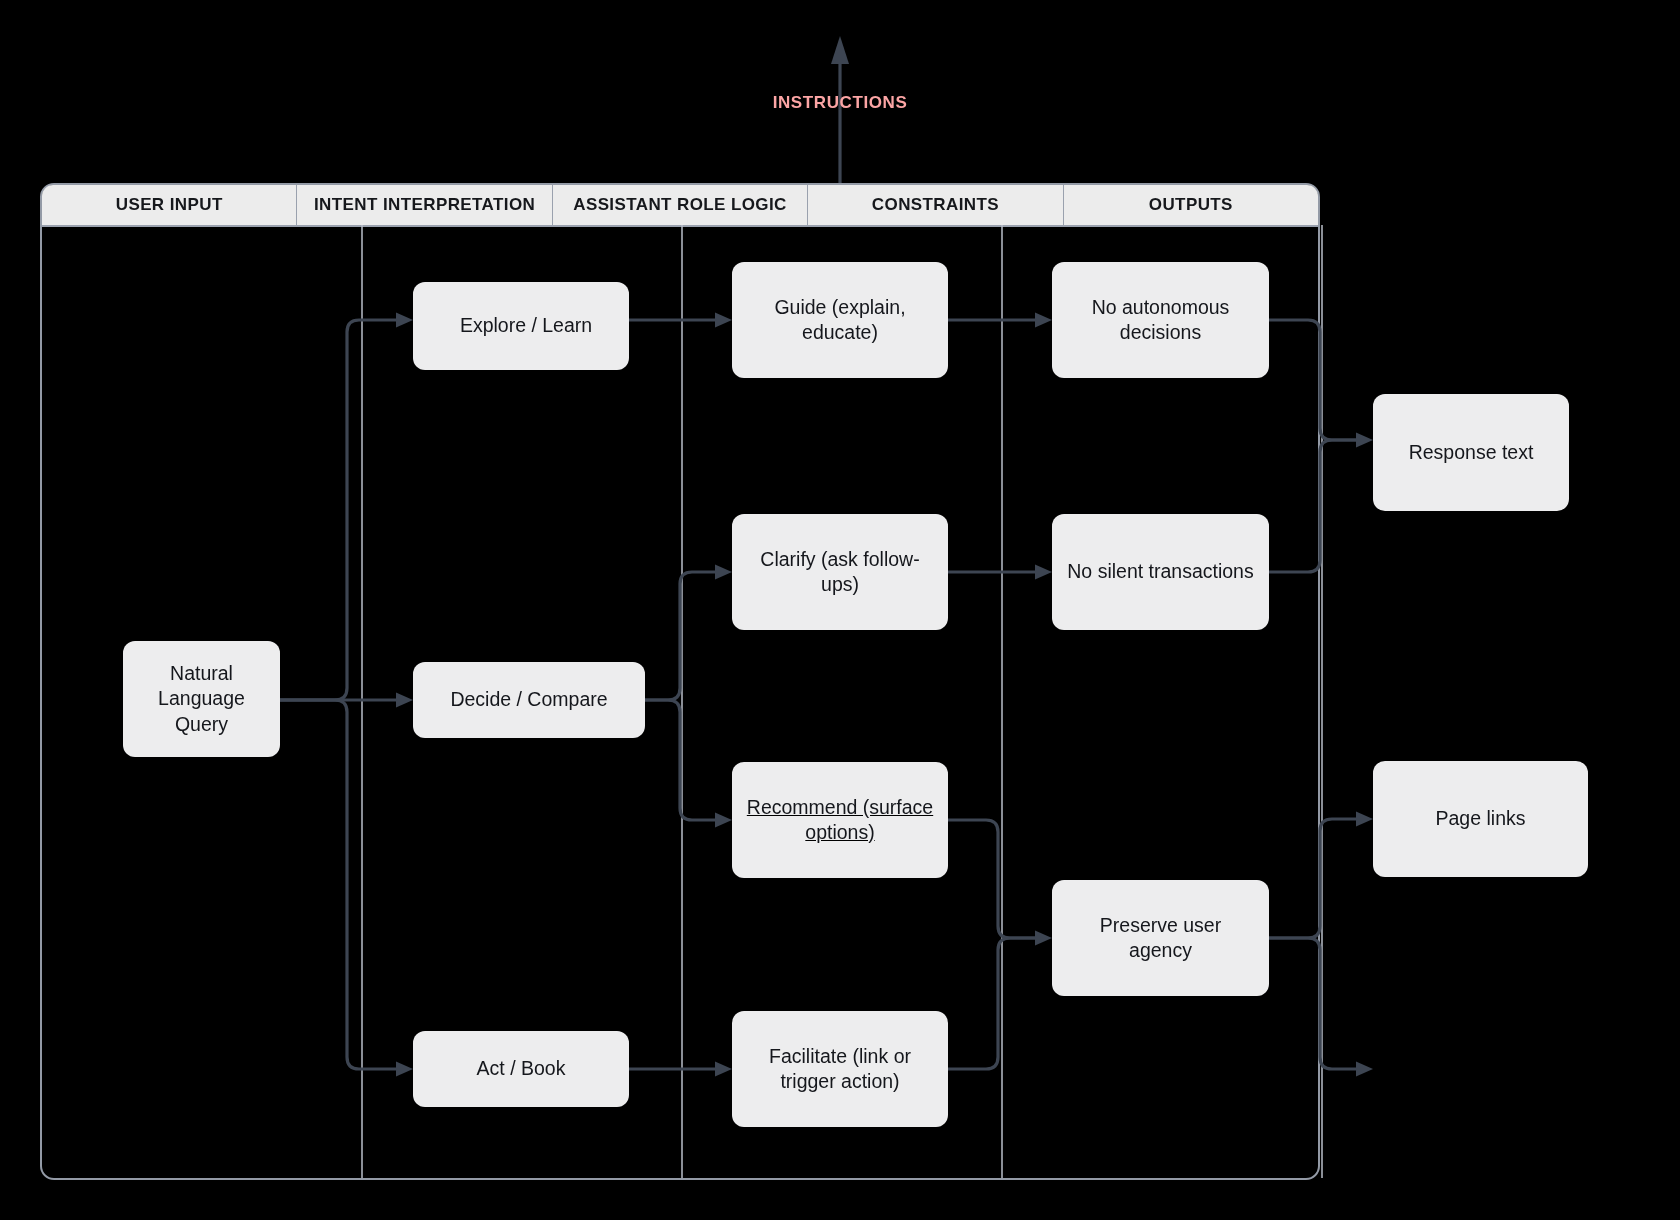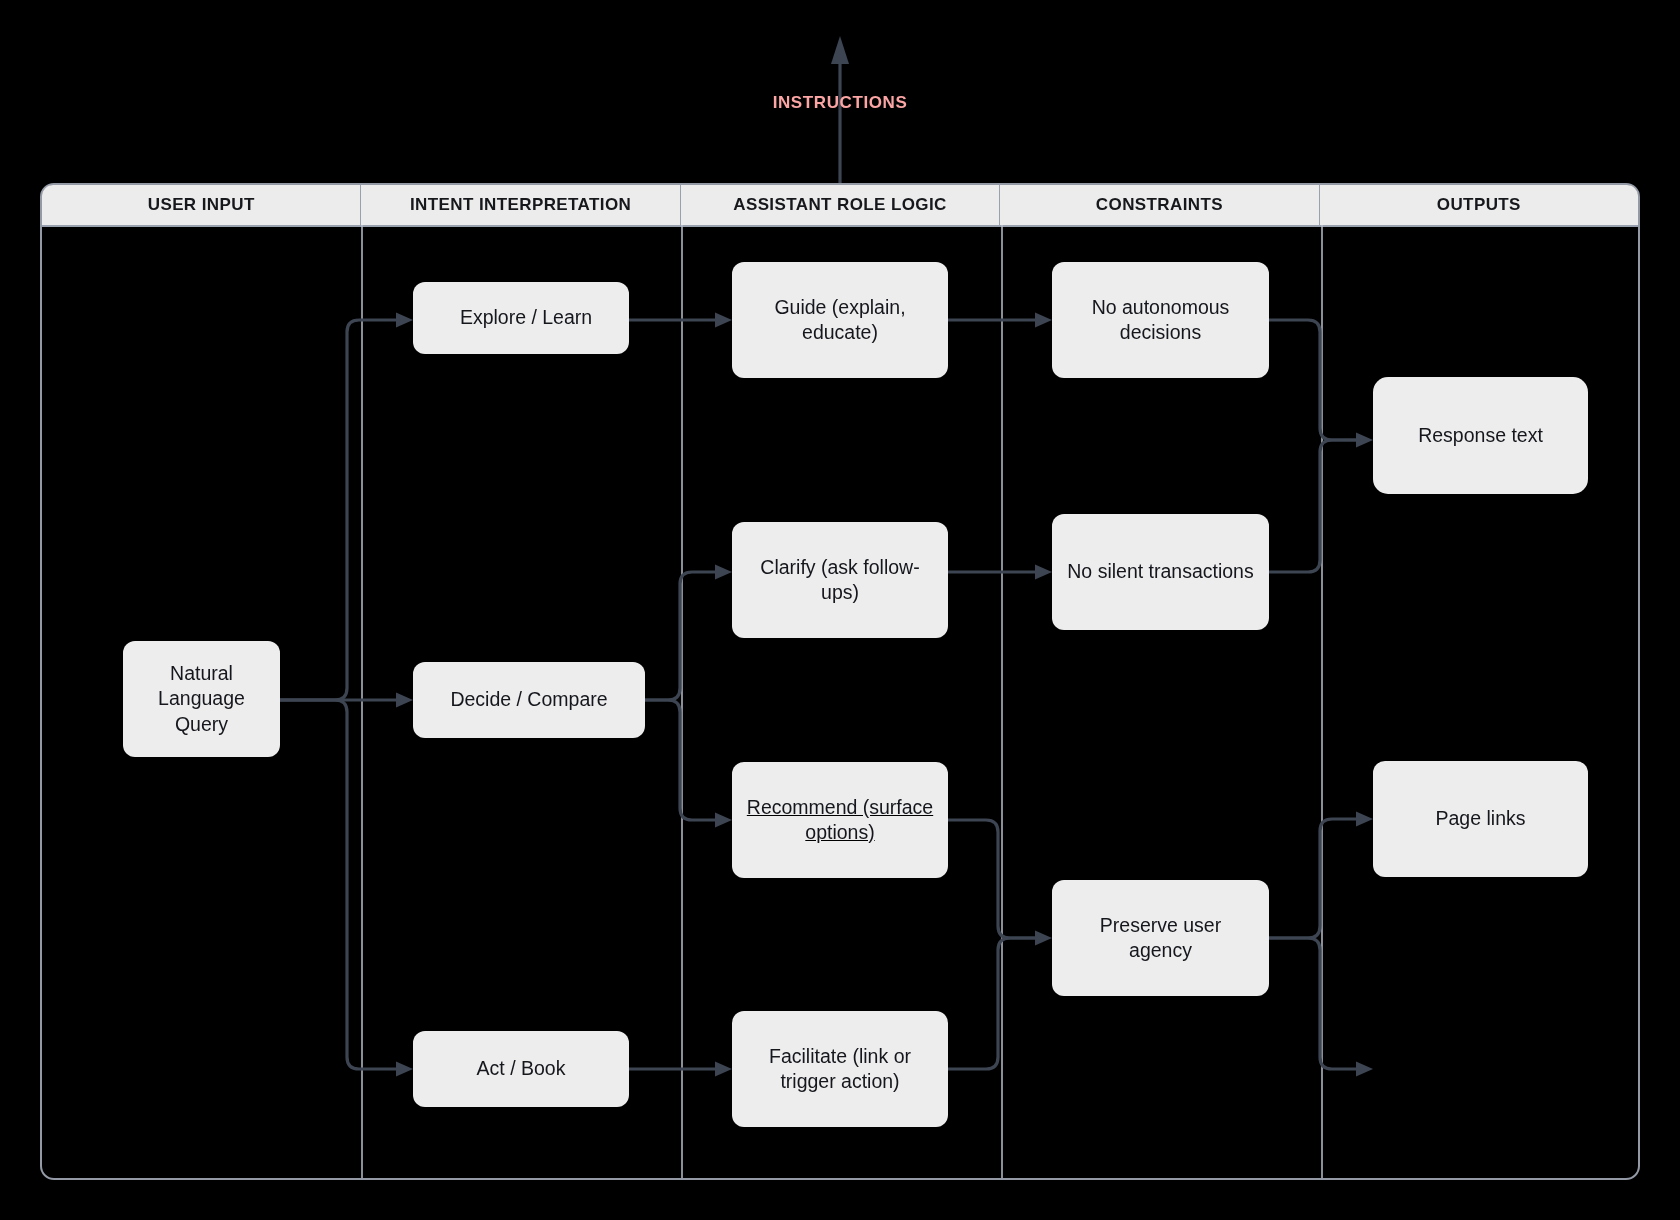--- a/index.html
+++ b/index.html
@@ -4,21 +4,21 @@
 <style>
   html,body{margin:0;padding:0;background:#000;}
   body{
     width:1680px;height:1220px;position:relative;overflow:hidden;
     font-family:"Liberation Sans","DejaVu Sans",sans-serif;
     -webkit-font-smoothing:antialiased;
   }
   .stage{position:absolute;inset:0;}
   
   .frame{
-    position:absolute;left:40px;top:183px;width:1600px;height:997px;
+    position:absolute;left:40px;top:183px;width:1280px;height:997px;
     border:2px solid rgba(155,162,175,0.95);
     border-radius:14px;
     box-sizing:border-box;
     background:transparent;
   }
   .lane-headers{
     position:absolute;left:0;top:0;width:100%;height:42px;
     display:flex;
     background:#ececec;
     border-bottom:2px solid #9aa1ae;
@@ -116,53 +116,53 @@
     <path class="edge" d="M1269,938 L1308,938 Q1320,938 1320,950 L1320,1057 Q1320,1069 1332,1069 L1356,1069"></path>
     <polygon class="head" points="1373,1069 1356,1061.5 1356,1076.5"></polygon>
   </svg>
 
   <div class="instructions">INSTRUCTIONS</div>
 
   <div class="node" style="left:123px;top:641px;width:157px;height:116px;">
     <span>Natural Language Query</span>
   </div>
 
-  <div class="node" style="left:413px;top:282px;width:216px;height:72px;padding-left:24px;">
+  <div class="node" style="left:413px;top:282px;width:216px;height:88px;padding-left:24px;">
     <span>Explore / Learn</span>
   </div>
   <div class="node" style="left:413px;top:662px;width:232px;height:76px;">
     <span>Decide / Compare</span>
   </div>
   <div class="node" style="left:413px;top:1031px;width:216px;height:76px;">
     <span>Act / Book</span>
   </div>
 
   <div class="node" style="left:732px;top:262px;width:216px;height:116px;">
     <span>Guide (explain, educate)</span>
   </div>
-  <div class="node" style="left:732px;top:514px;width:216px;height:116px;margin-top:8px;">
+  <div class="node" style="left:732px;top:514px;width:216px;height:116px;">
     <span>Clarify (ask follow-ups)</span>
   </div>
   <div class="node" style="left:732px;top:762px;width:216px;height:116px;text-decoration:underline;">
     <span>Recommend (surface options)</span>
   </div>
   <div class="node" style="left:732px;top:1011px;width:216px;height:116px;justify-content:flex-end;">
     <span>Facilitate (link or trigger action)</span>
   </div>
 
   <div class="node" style="left:1052px;top:262px;width:217px;height:116px;">
     <span>No autonomous decisions</span>
   </div>
   <div class="node" style="left:1052px;top:514px;width:217px;height:116px;">
     <span>No silent transactions</span>
   </div>
   <div class="node" style="left:1052px;top:880px;width:217px;height:116px;">
     <span>Preserve user agency</span>
   </div>
 
-  <div class="node" style="left:1373px;top:377px;width:215px;height:117px;border-radius:15px;">
+  <div class="node" style="left:1373px;top:394px;width:196px;height:117px;">
     <span>Response text</span>
   </div>
   <div class="node" style="left:1373px;top:761px;width:215px;height:116px;">
     <span>Page links</span>
   </div>
 
 </div>
 
 </body></html>

